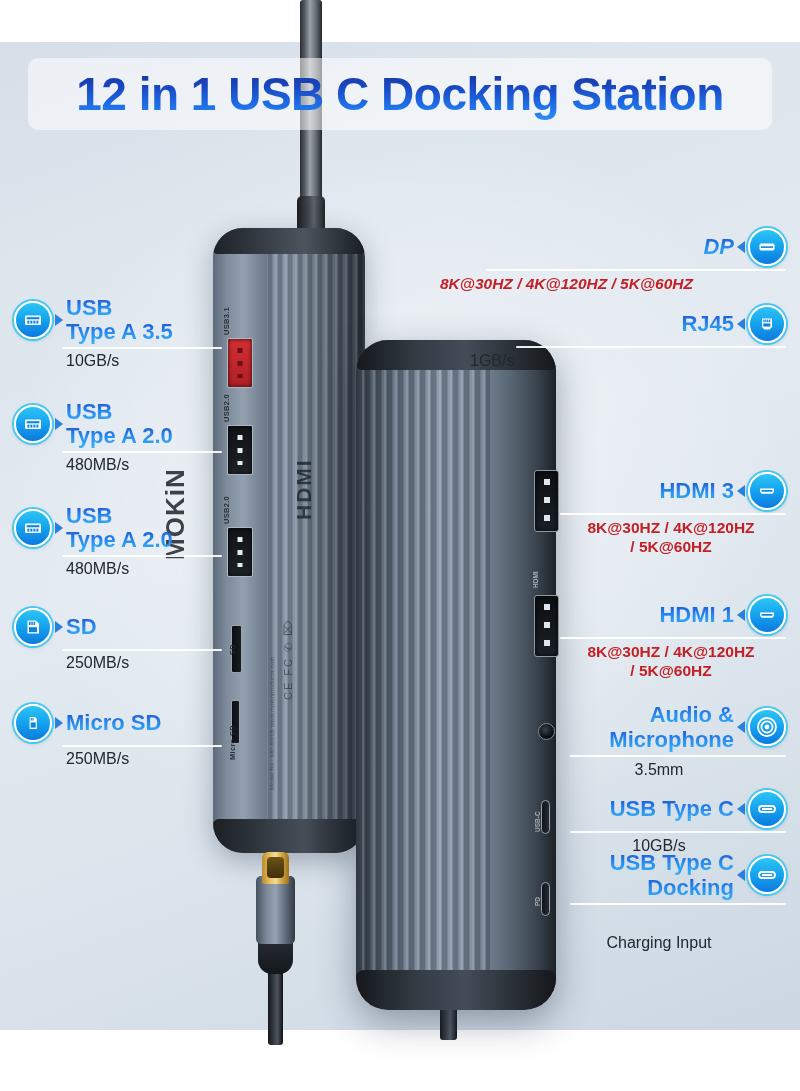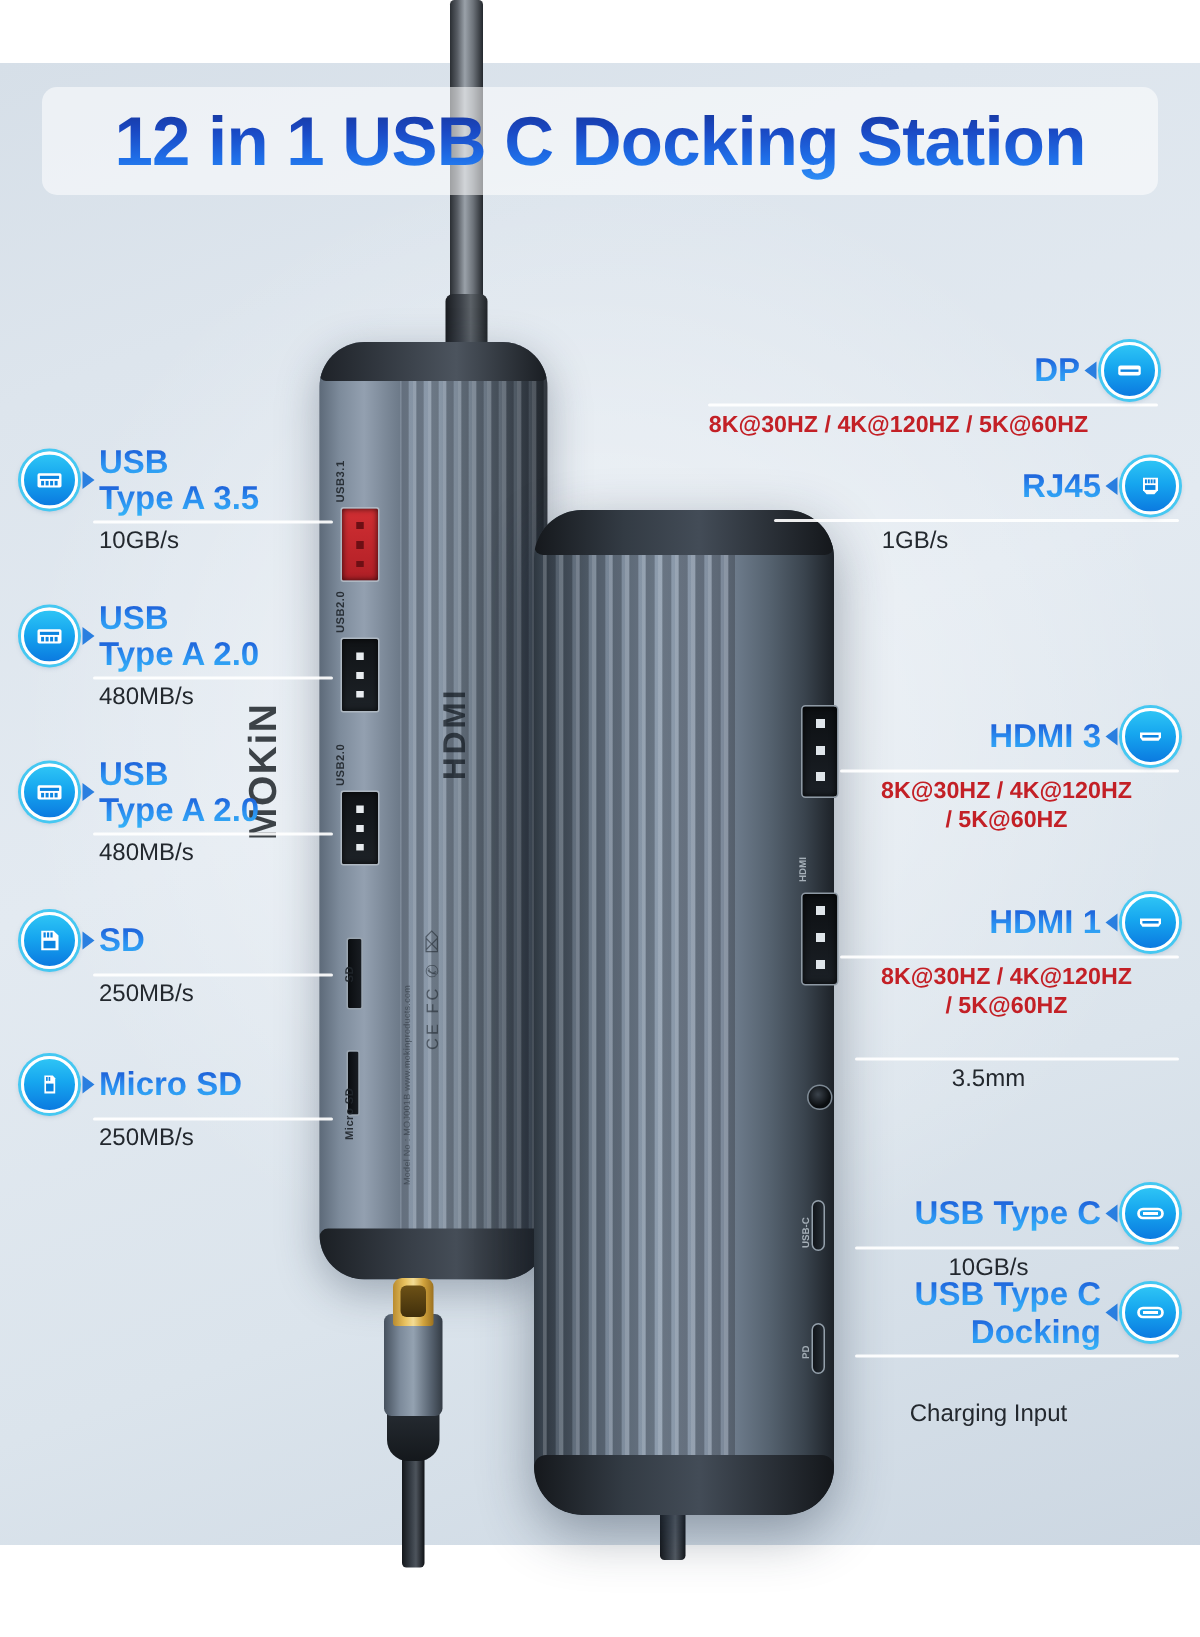--- a/index.html
+++ b/index.html
@@ -259,21 +259,21 @@
   .lbl.two { line-height:25px; }
   .lbl-wrap.right { text-align:right; }
 
   .divider { height:2px; background:rgba(255,255,255,.92); border-radius:1px; }
 
   .spec { font-size:16px; color:#23282e; line-height:20px; }
   .spec.red {
     color:#c32026; font-weight:bold; font-size:15.5px; line-height:19px;
   }
   .spec.center { text-align:center; }
-  .spec.right { text-align:center; }
+  .spec.right { text-align:left; }
 </style>
 </head>
 <body>
 
 <div id="canvas">
 
   <div class="bg-field"></div>
   <div class="bg-bottom"></div>
 
   <div class="art cable-top"></div>
@@ -440,21 +440,21 @@
       </div>
       <div class="arrow-r"></div>
       <div class="lbl-wrap">
         <div class="lbl">Micro SD</div>
       </div>
     </div>
     <div class="divider" style="margin:3px 0 2px 48px;width:160px;"></div>
     <div class="spec" style="padding-left:52px;">250MB/s</div>
   </div>
 
-  <div class="callout" style="left:426px;top:228px;width:346px;">
+  <div class="callout" style="left:440px;top:228px;width:346px;font-style:italic;">
     <div class="row-right">
       <div class="lbl-wrap right">
         <div class="lbl">DP</div>
       </div>
       <div class="arrow-l"></div>
       <div class="ico">
         <svg width="22" height="22" viewBox="0 0 22 22">
             <rect x="3.5" y="7.6" width="15" height="6.8" rx="1.6" fill="#fff"></rect>
             <rect x="5" y="10.3" width="12" height="1.6" fill="#0b84e0"></rect>
           </svg>
@@ -515,20 +515,34 @@
             <rect x="5.6" y="10" width="10.8" height="1.7" fill="#0b84e0"></rect>
           </svg>
       </div>
     </div>
     <div class="divider" style="margin:3px 0 3px auto;width:226px;"></div>
     <div class="spec red center">8K@30HZ / 4K@120HZ</div>
     <div class="spec red center">/ 5K@60HZ</div>
   </div>
 
   <div class="callout" style="left:566px;top:702px;width:220px;">
+    <div class="row-right">
+      <div class="lbl-wrap right">
+        <div class="lbl two">Audio &amp;</div>
+        <div class="lbl two">Microphone</div>
+      </div>
+      <div class="arrow-l"></div>
+      <div class="ico">
+        <svg width="24" height="24" viewBox="0 0 24 24">
+            <circle cx="12" cy="12" r="9" fill="none" stroke="#fff" stroke-width="1.8"></circle>
+            <circle cx="12" cy="12" r="5.6" fill="none" stroke="#fff" stroke-width="1.8"></circle>
+            <circle cx="12" cy="12" r="2.4" fill="#fff"></circle>
+          </svg>
+      </div>
+    </div>
     <div class="divider" style="margin:3px 0 3px auto;width:216px;"></div>
     <div class="spec center" style="padding-right:34px;">3.5mm</div>
   </div>
 
   <div class="callout" style="left:566px;top:790px;width:220px;">
     <div class="row-right">
       <div class="lbl-wrap right">
         <div class="lbl">USB Type C</div>
       </div>
       <div class="arrow-l"></div>

